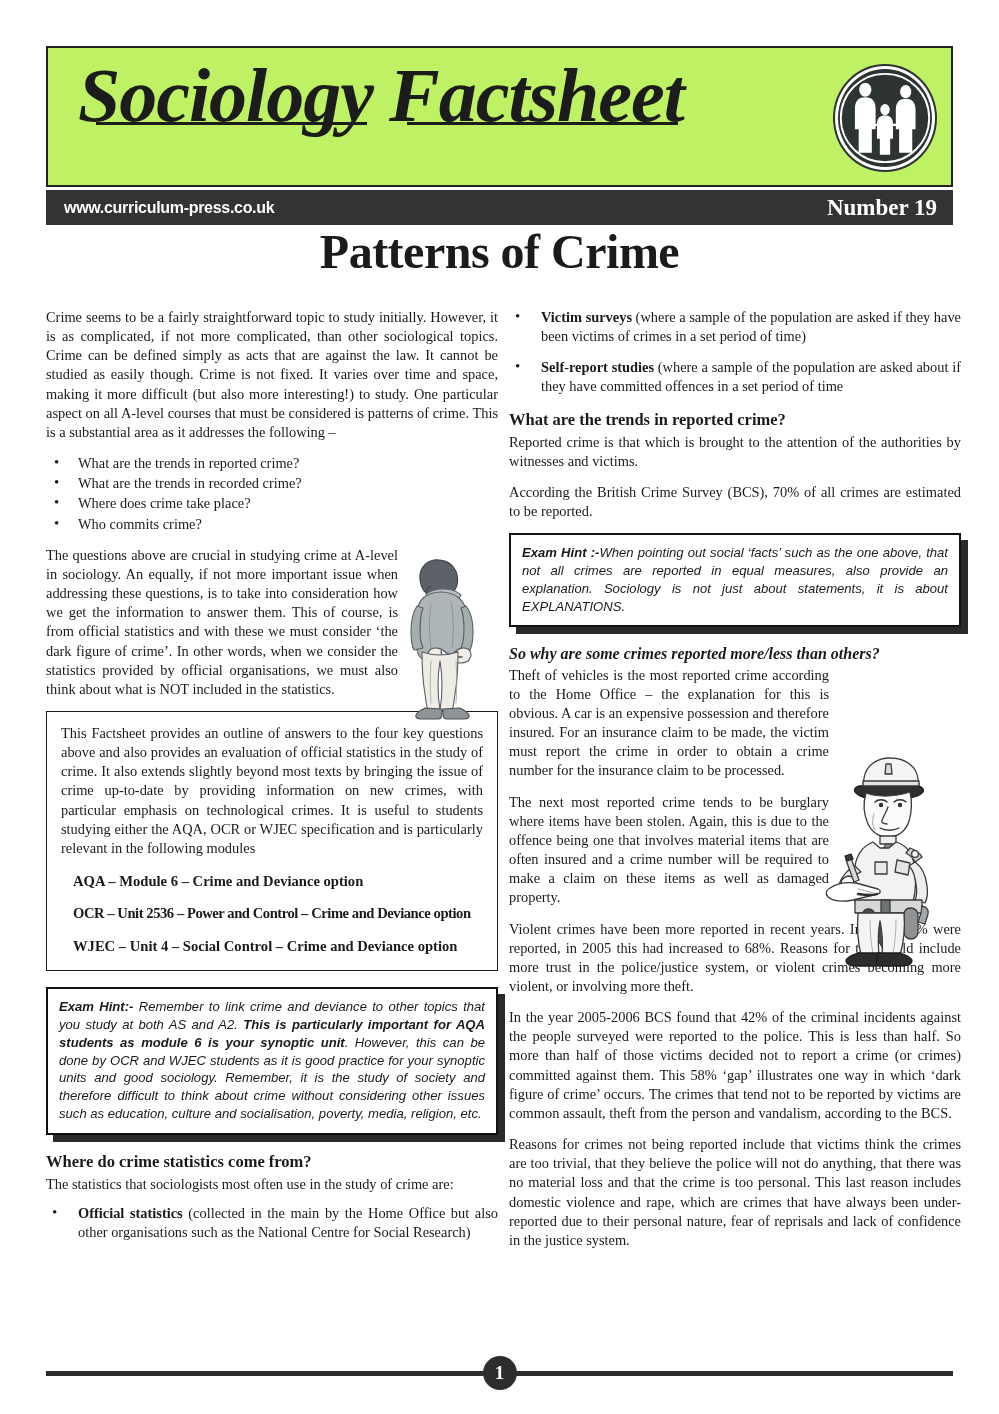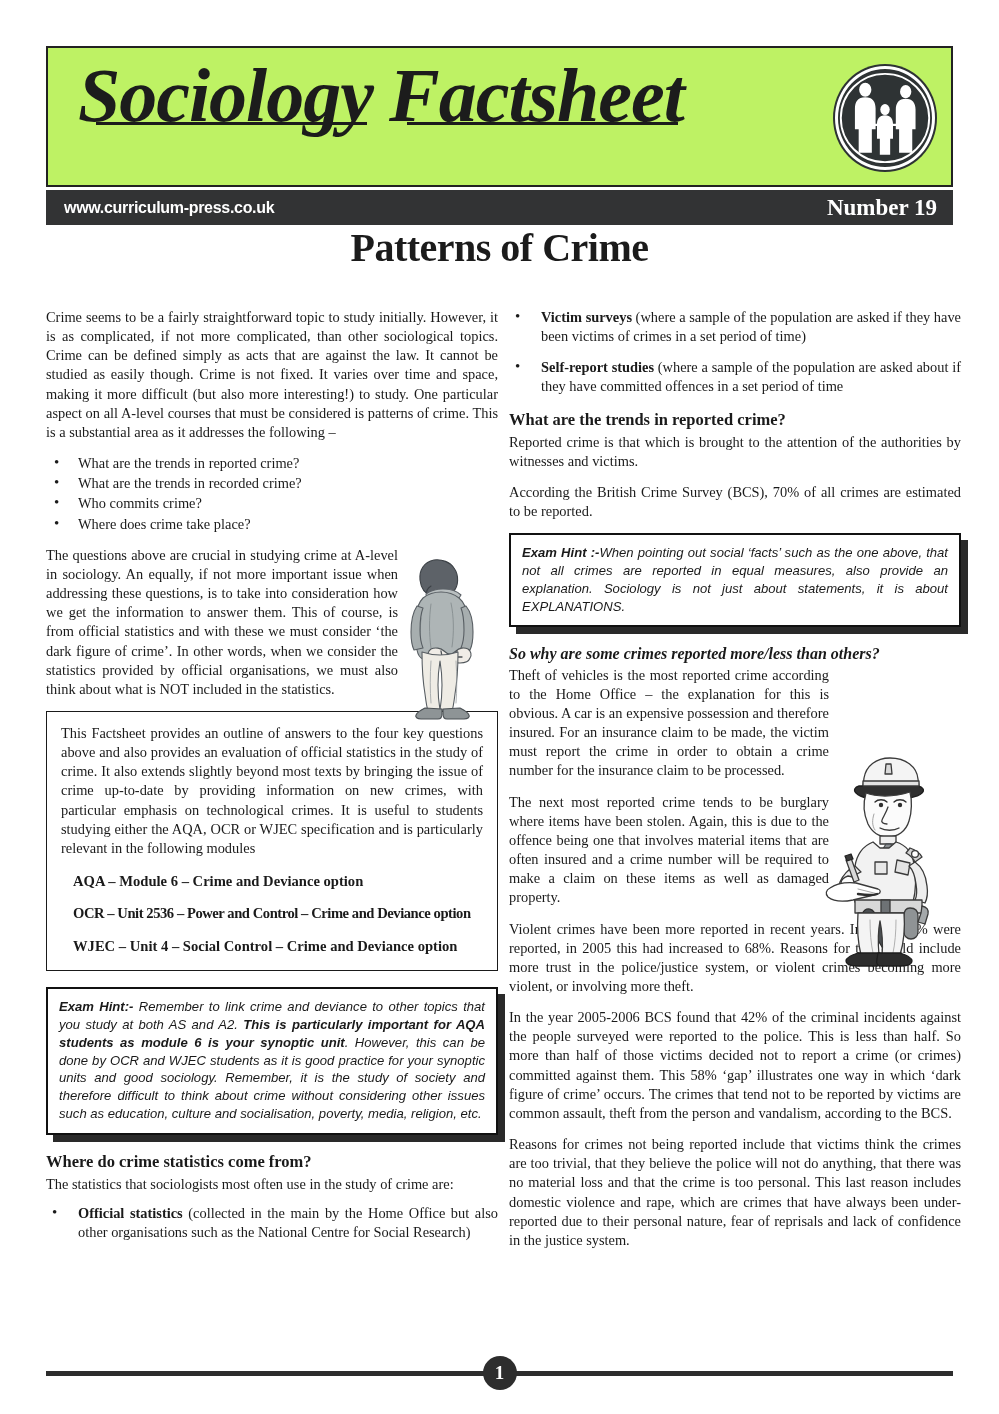--- a/index.html
+++ b/index.html
@@ -79,21 +79,21 @@
     font-size: 23px;
   }
 
   
   .page-title {
     position: absolute;
     left: 0; top: 224px; width: 999px;
     text-align: center;
     font-family: "Liberation Serif", serif;
     font-weight: bold;
-    font-size: 40px;
+    font-size: 48px;
     letter-spacing: -0.5px;
     color: #1b1b1b;
   }
 
   
   .col {
     position: absolute;
     top: 308px;
     width: 452px;
     font-size: 14.4px;
@@ -268,22 +268,22 @@
 
 <div class="page-title">Patterns of Crime</div>
 
 <div class="col col-left">
 
   <p class="para">Crime seems to be a fairly straightforward topic to study initially.  However, it is as complicated, if not more complicated, than other sociological topics.  Crime can be defined simply as acts that are against the law.  It cannot be studied as easily though.  Crime is not fixed.  It varies over time and space, making it more difficult (but also more interesting!) to study.  One particular aspect on all A-level courses that must be considered is patterns of crime.  This is a substantial area as it addresses the following –</p>
 
   <ul class="bullets">
     <li>What are the trends in reported crime?</li>
     <li>What are the trends in recorded crime?</li>
+    <li>Where does crime take place?</li>
     <li>Who commits crime?</li>
-    <li>Where does crime take place?</li>
   </ul>
 
   <p class="para">
     <span class="wrap-right-cuffed"></span>
     <span>The questions above are crucial in studying crime at A-level in sociology.  An equally, if not more important issue when addressing these questions, is to take into consideration how we get the information to answer them.  This of course, is from official statistics and with these we must consider ‘the dark figure of crime’.  In other words, when we consider the statistics provided by official organisations, we must also think about what is NOT included in the statistics.</span>
   </p>
 
   <div class="infobox">
     <p class="ib-para">This Factsheet provides an outline of answers to the four key questions above and also provides an evaluation of official statistics in the study of crime.  It also extends slightly beyond most texts by bringing the issue of crime up-to-date by providing information on new crimes, with particular emphasis on technological crimes.  It is useful to students studying either the AQA, OCR or WJEC specification and is particularly relevant in the following modules</p>
     <p class="ib-mod">AQA – Module 6 – Crime and Deviance option</p>

